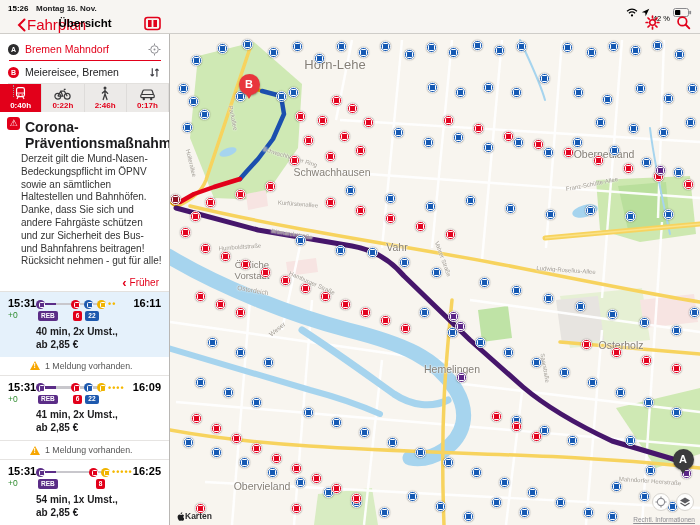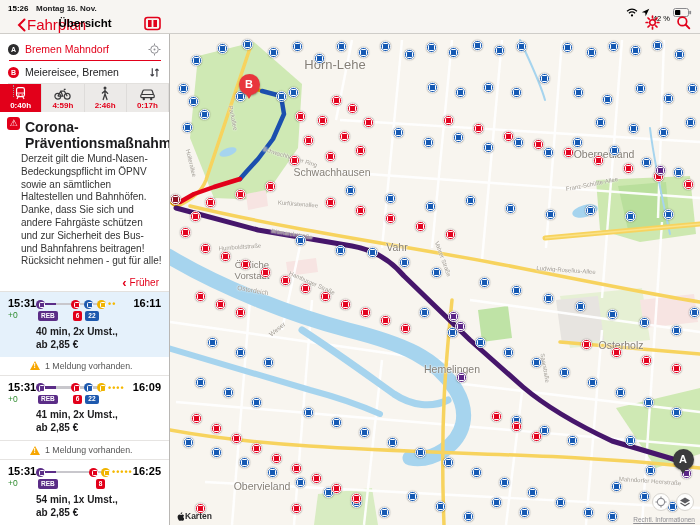--- a/index.html
+++ b/index.html
@@ -505,21 +505,21 @@
           <path d="M5.4 11.2 L4.2 13.4 M10.6 11.2 L11.8 13.4" stroke="currentColor" stroke-width="1.2"></path>
         </svg>
         <span class="dur">0:40h</span>
       </div>
       <div class="mode-tab">
         <svg width="17" height="15" viewBox="0 0 17 15">
           <circle cx="3.8" cy="10.2" r="2.9" fill="none" stroke="currentColor" stroke-width="1.2"></circle>
           <circle cx="13.2" cy="10.2" r="2.9" fill="none" stroke="currentColor" stroke-width="1.2"></circle>
           <path d="M3.8 10.2 L6.8 5.2 H10.4 L13.2 10.2 M6.8 5.2 L8.8 10.2 H3.8 M9.8 3.4 H11.6" fill="none" stroke="currentColor" stroke-width="1.2"></path>
         </svg>
-        <span class="dur">4:59h</span>
+        <span class="dur">0:22h</span>
       </div>
       <div class="mode-tab">
         <svg width="12" height="15" viewBox="0 0 12 15">
           <circle cx="6" cy="2" r="1.5" fill="currentColor"></circle>
           <path d="M6 3.8 V8 L4.2 13.5 M6 8 L8 13.5 M6 4.8 L3.4 7 M6 4.8 L8.7 7.4" fill="none" stroke="currentColor" stroke-width="1.3" stroke-linecap="round"></path>
         </svg>
         <span class="dur">2:46h</span>
       </div>
       <div class="mode-tab">
         <svg width="17" height="15" viewBox="0 0 17 15">

